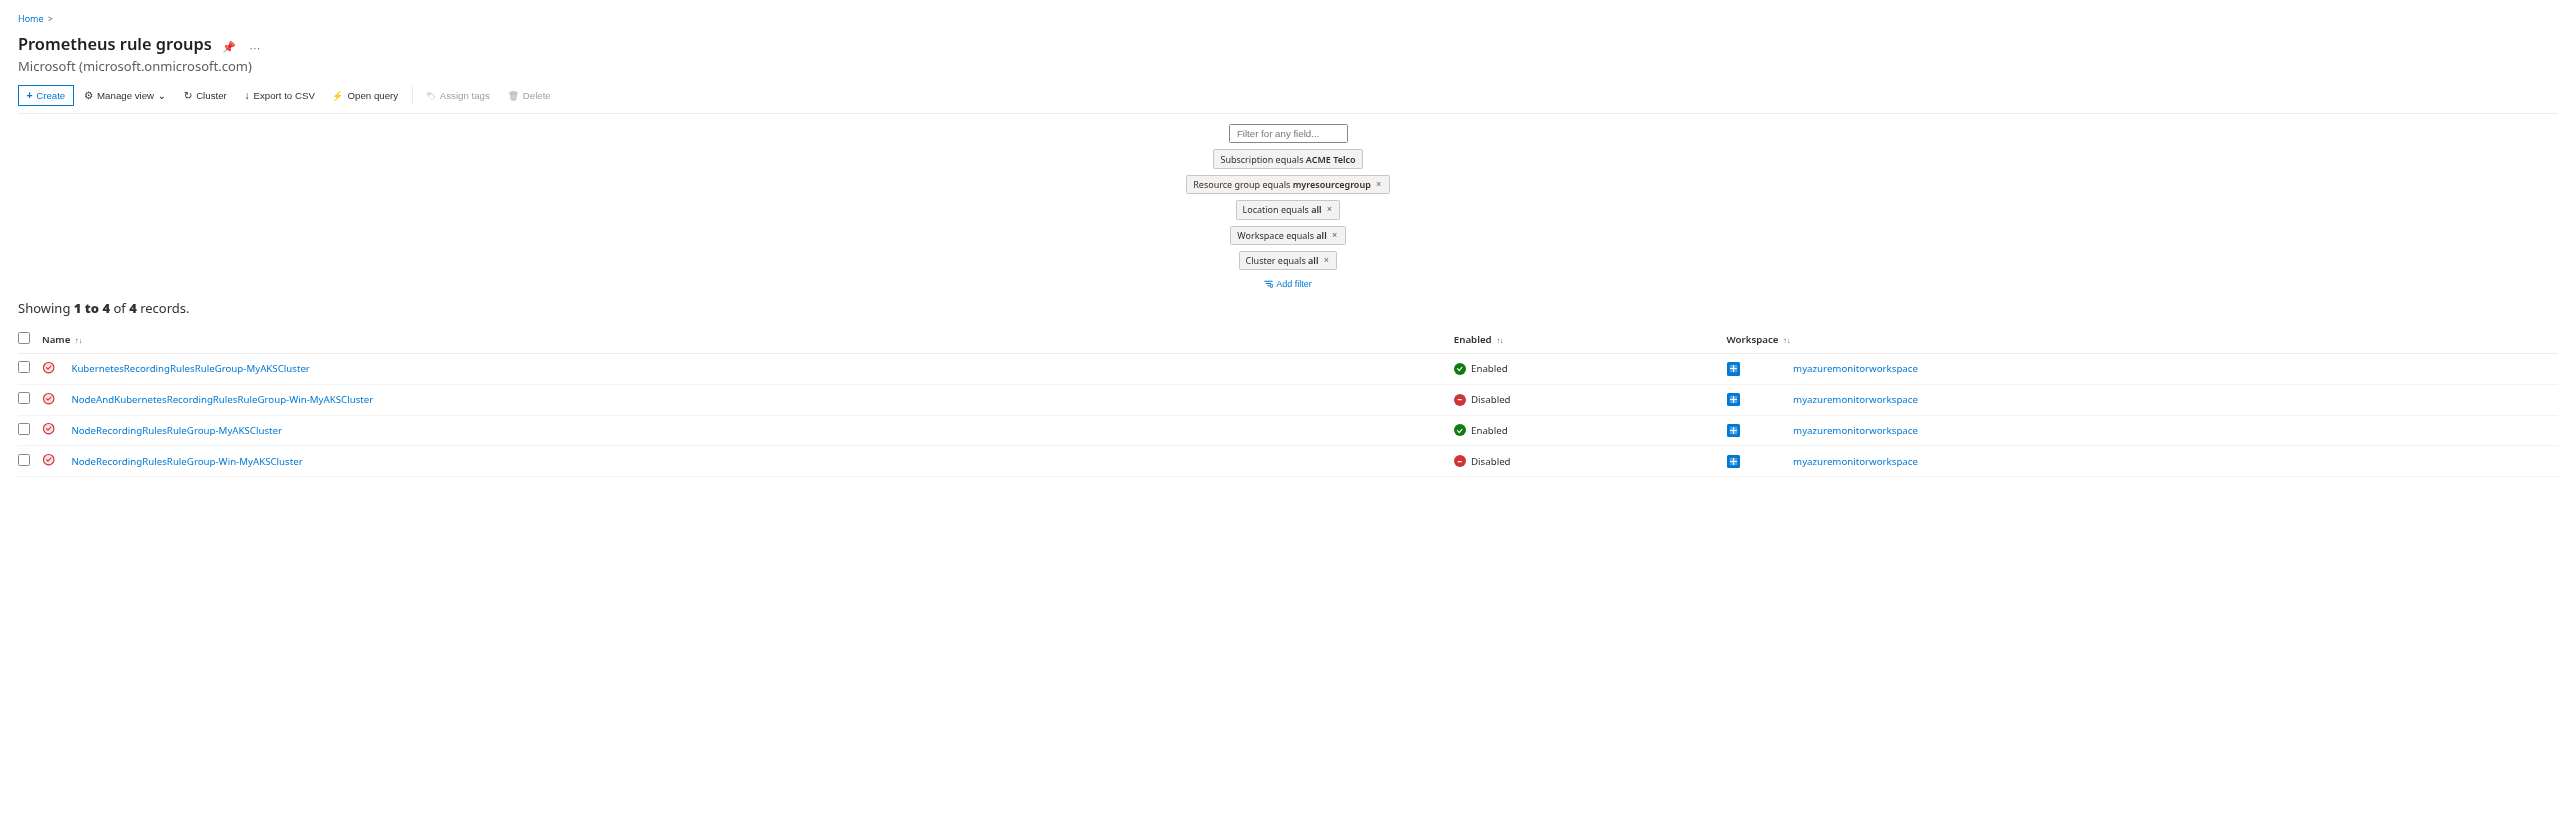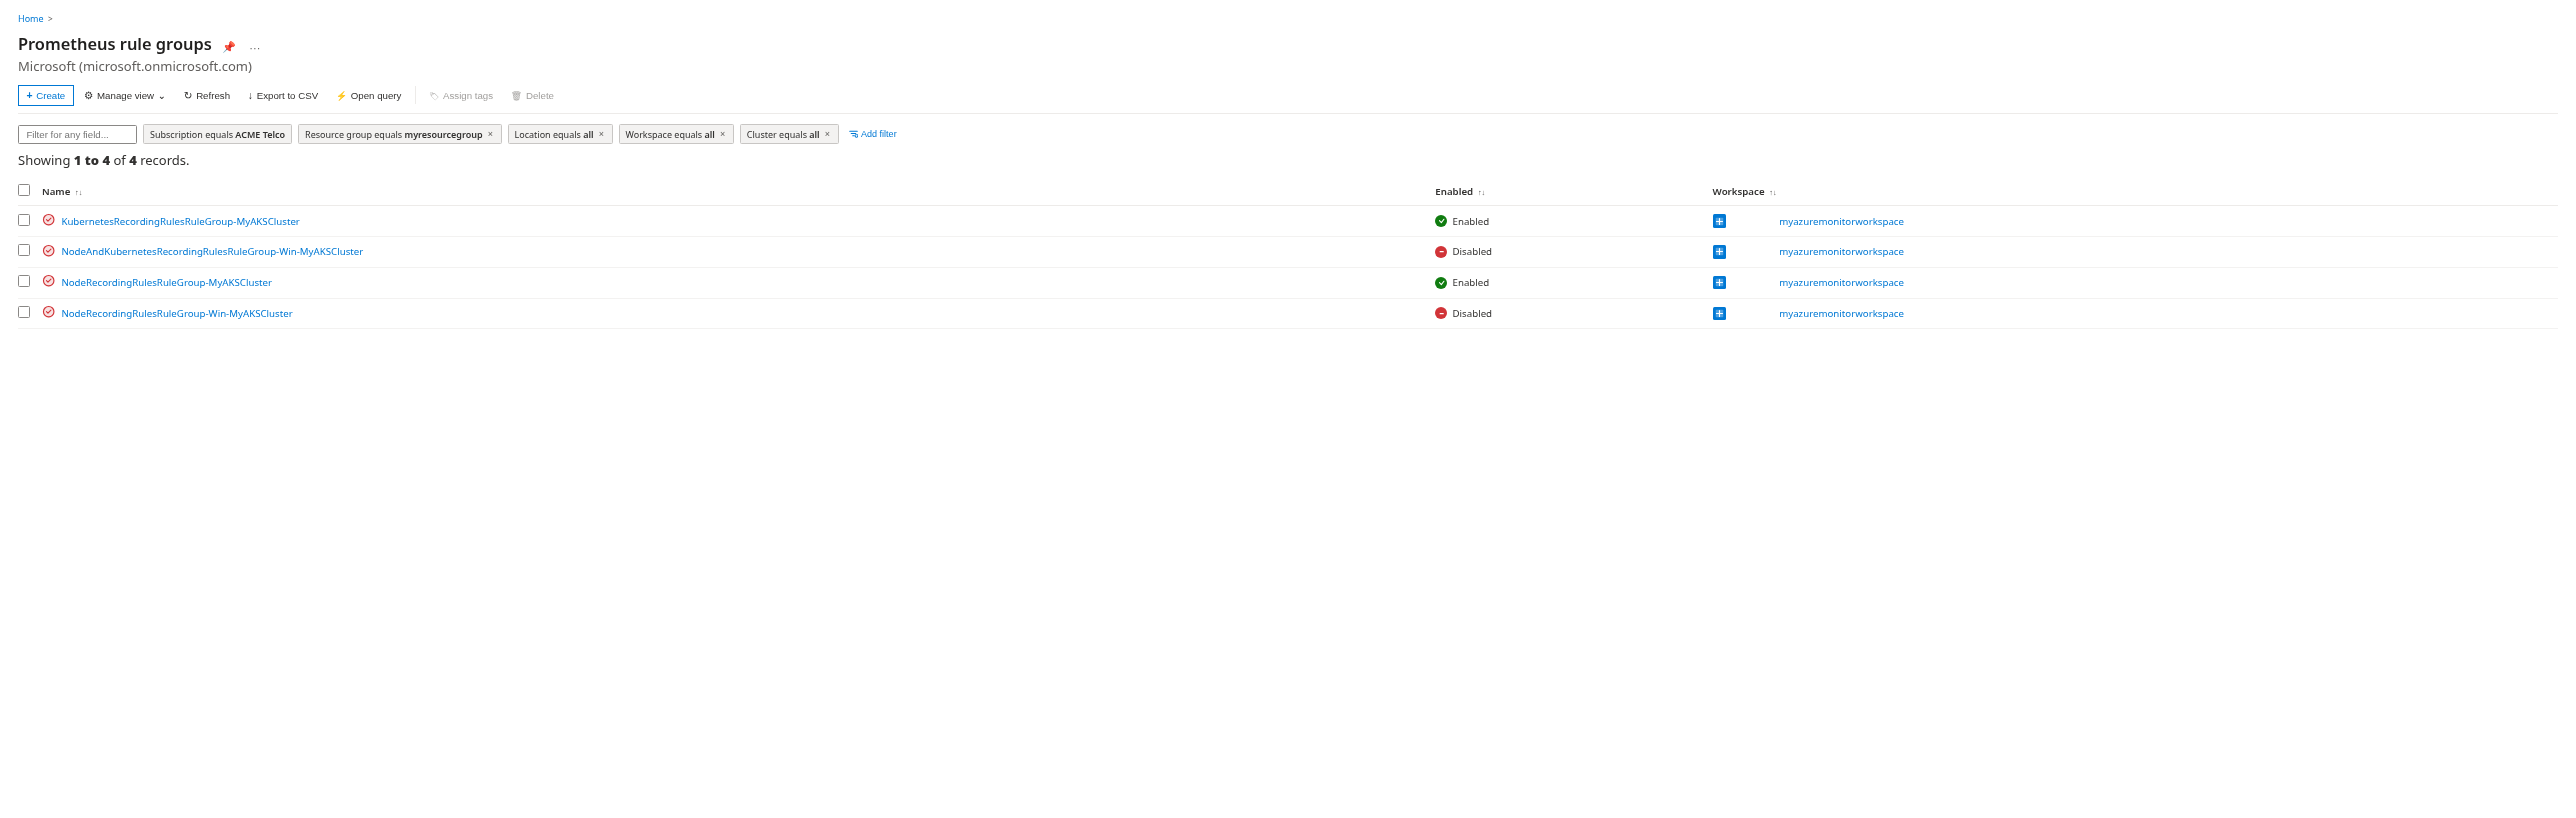--- a/index.html
+++ b/index.html
@@ -97,20 +97,21 @@
     .toolbar-btn-ghost.disabled {
       color: #a19f9d;
       cursor: default;
     }
     .filter-row {
       display: flex;
       align-items: center;
       gap: 6px;
       flex-wrap: wrap;
       margin-bottom: 7.4px;
+      flex-direction: column;
     }
     .filter-input {
       border: 0.7px solid #8a8886;
       border-radius: 1.5px;
       padding: 3px 7.4px;
       font-size: 9.7px;
       color: #605e5c;
       width: 119px;
       outline: none;
     }
@@ -189,21 +190,21 @@
       border-radius: 1.5px;
       cursor: pointer;
       appearance: none;
       -webkit-appearance: none;
       background: #fff;
     }
     .checkbox:checked { background: #0078d4; border-color: #0078d4; }
     .cell-name {
       display: flex;
       align-items: center;
-      gap: 6px;
+      gap: 16px;
     }
     .row-icon-rule {
       width: 13.4px;
       height: 13.4px;
       flex-shrink: 0;
     }
     .name-link {
       color: #0078d4;
       text-decoration: none;
       font-size: 9.7px;
@@ -284,21 +285,21 @@
   </button>
 
   <button class="toolbar-btn-ghost">
     <span class="icon-gear"></span>
     <span>Manage view</span>
     <span class="icon-chevron"></span>
   </button>
 
   <button class="toolbar-btn-ghost">
     <span class="icon-refresh"></span>
-    <span>Refresh</span>
+    <span>Cluster</span>
   </button>
 
   <button class="toolbar-btn-ghost">
     <span class="icon-download"></span>
     <span>Export to CSV</span>
   </button>
 
   <button class="toolbar-btn-ghost">
     <span class="icon-query"></span>
     <span>Open query</span>

